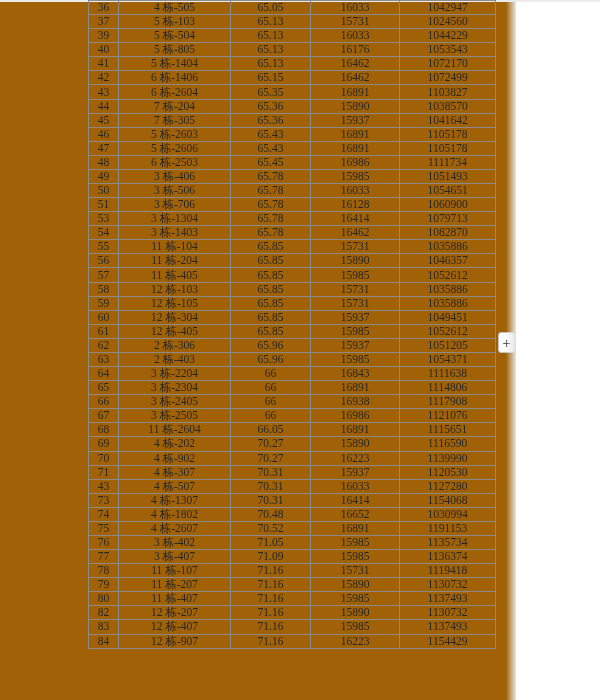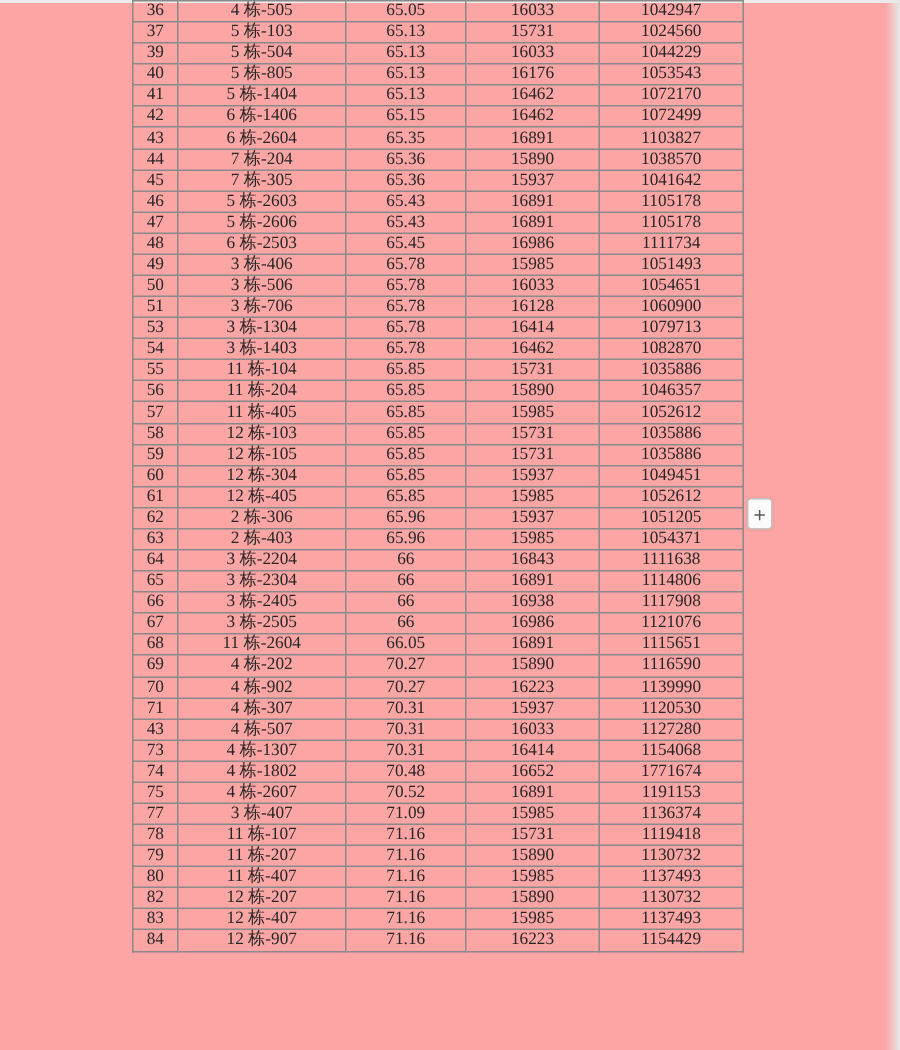--- a/index.html
+++ b/index.html
@@ -6,23 +6,23 @@
     margin: 0;
     padding: 0;
     width: 600px;
     height: 700px;
     background: #ffffff;
     overflow: hidden;
     font-family: "Liberation Serif", "DejaVu Serif", serif;
   }
   .page {
     position: relative;
-    width: 600px;
+    width: 516px;
     height: 700px;
-    background: #fca5a5;
+    background: #a16207;
   }
   .top-hairline {
     position: absolute;
     left: 0; top: 0;
     width: 600px; height: 2px;
     background: #ececec;
   }
   .table-wrap {
     position: absolute;
     left: 88px;
@@ -350,30 +350,37 @@
             <td>4 栋-1307</td>
             <td>70.31</td>
             <td>16414</td>
             <td>1154068</td>
           </tr>
           <tr>
             <td>74</td>
             <td>4 栋-1802</td>
             <td>70.48</td>
             <td>16652</td>
-            <td>1771674</td>
+            <td>1030994</td>
           </tr>
           <tr>
             <td>75</td>
             <td>4 栋-2607</td>
             <td>70.52</td>
             <td>16891</td>
             <td>1191153</td>
           </tr>
           <tr>
+            <td>76</td>
+            <td>3 栋-402</td>
+            <td>71.05</td>
+            <td>15985</td>
+            <td>1135734</td>
+          </tr>
+          <tr>
             <td>77</td>
             <td>3 栋-407</td>
             <td>71.09</td>
             <td>15985</td>
             <td>1136374</td>
           </tr>
           <tr>
             <td>78</td>
             <td>11 栋-107</td>
             <td>71.16</td>

